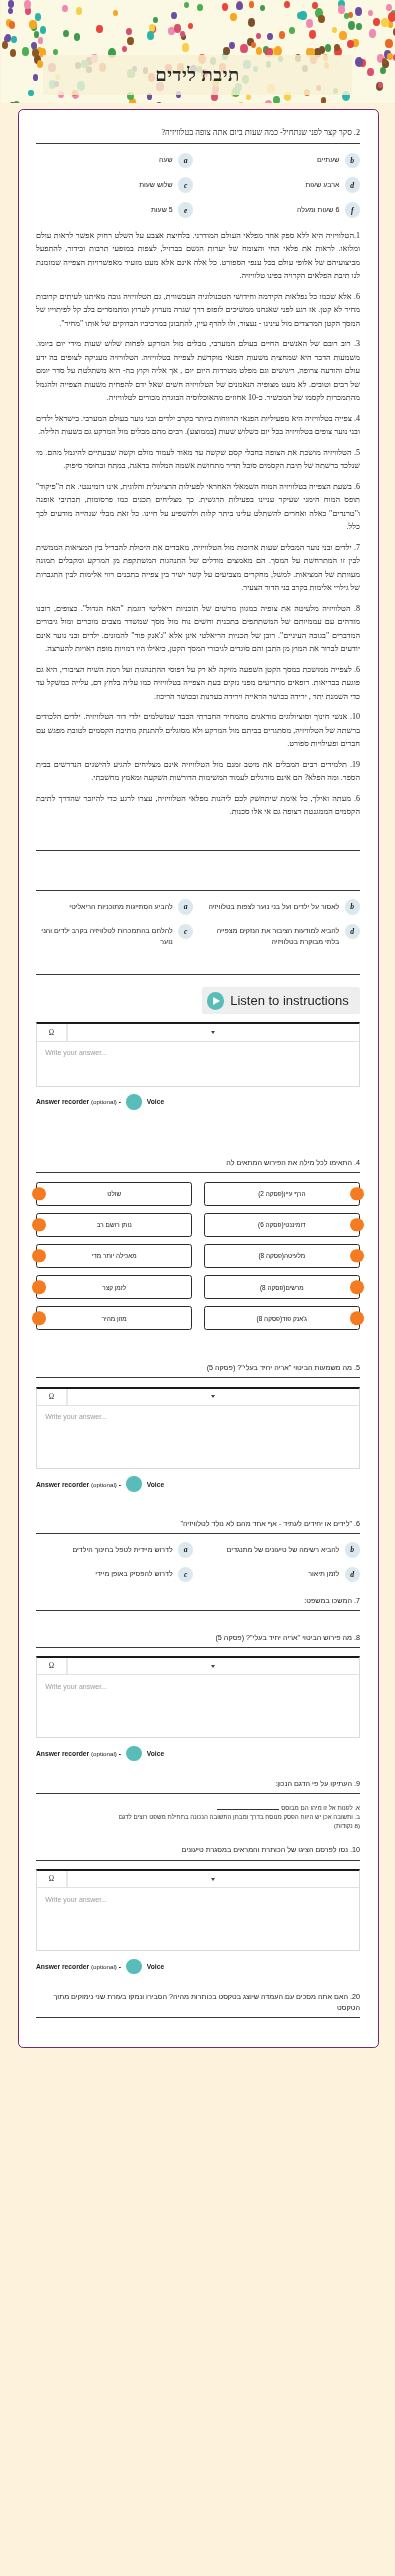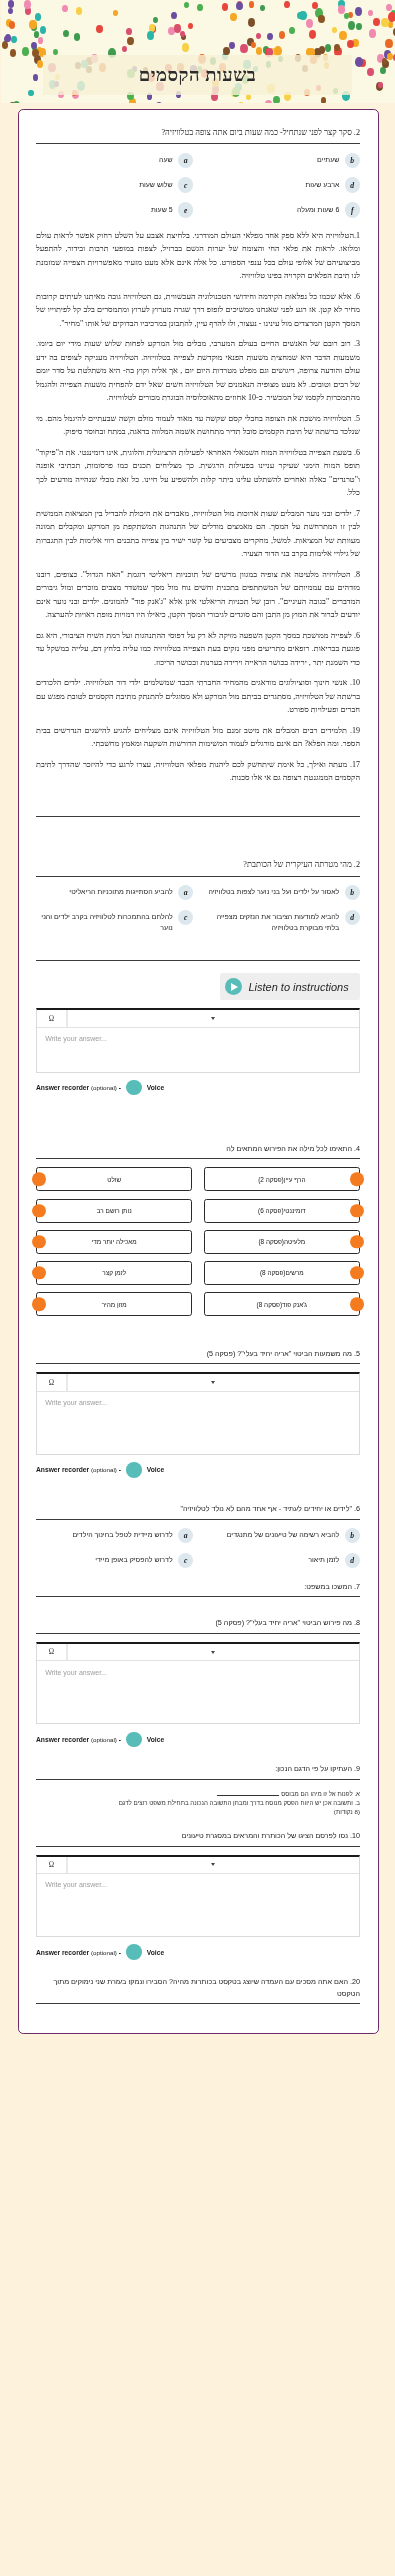--- a/index.html
+++ b/index.html
@@ -143,25 +143,24 @@
     flex: 0 0 auto;
   }
   .play-tri {
     width: 0; height: 0;
     border-top: 4.6px solid transparent;
     border-bottom: 4.6px solid transparent;
     border-left: 7.2px solid #ffffff;
     margin-left: 2.1px;
   }
   .audio-label {
-    font-size: 11px;
+    font-size: 13px;
     color: #262626;
     font-family: "Liberation Sans", sans-serif;
     white-space: nowrap;
-    font-style: italic;
   }
 
   
   .editor {
     border: 0.5px solid #dadada;
     border-top: 2.1px solid #1a1a1a;
     background: #fff;
     margin: 3.1px 0 7.2px 0;
     direction: ltr;
   }
@@ -476,21 +475,21 @@
       <span class="confetti-dot" style="width: 6.9px; height: 8.6px; left: 318px; top: 14.7px; background: rgb(141, 85, 36);"></span>
       <span class="confetti-dot" style="width: 5.7px; height: 7.1px; left: 86px; top: 66px; background: rgb(123, 79, 42);"></span>
       <span class="confetti-dot" style="width: 4.8px; height: 6px; left: 7.8px; top: 8px; background: rgb(107, 78, 160);"></span>
       <span class="confetti-dot" style="width: 7.7px; height: 9.6px; left: 355px; top: 57px; background: rgb(107, 78, 160);"></span>
       <span class="confetti-dot" style="width: 4.8px; height: 6px; left: 251px; top: 42px; background: rgb(233, 106, 36);"></span>
       <span class="confetti-dot" style="width: 6.4px; height: 8px; left: 319px; top: 46px; background: rgb(123, 79, 42);"></span>
       <span class="confetti-dot" style="width: 6px; height: 7.6px; left: 267px; top: 48px; background: rgb(217, 79, 112);"></span>
       <span class="confetti-dot" style="width: 6.3px; height: 8px; left: 279px; top: 31px; background: rgb(233, 106, 36);"></span>
     </div>
   <div class="banner-title-plate">
-    <div class="banner-title">בשעות הקסמים</div>
+    <div class="banner-title">תיבת לידים</div>
   </div>
 </div>
 
 <div class="sheet-wrap">
   <div class="sheet">
 
     <div class="q-block">
       <div class="q-title">2.  סקר קצר לפני שנתחיל-   כמה שעות ביום אתה צופה בטלוויזיה?</div>
       <hr class="q-rule">
       <div class="opt-grid">
@@ -518,36 +517,36 @@
           <span class="opt-bullet">e</span>
           <span class="opt-label">5 שעות</span>
         </div>
       </div>
     </div>
 
     <div class="passage">
       <p>1.הטלוויזיה היא ללא ספק אחד מפלאי העולם המודרני. בלחיצת אצבע על השלט רחוק אפשר לראות עולם ומלואו. לראות את פלאי החי והצומח של יערות הגשם בברזיל, לצפות במופעי תרבות ובידור, להתפעל מביצועיהם של אלופי עולם בכל ענפי הספורט. כל אלה אינם אלא מעט מזעיר מאפשרויות הצפייה שמזמנת לנו תיבת הפלאים הקרויה בפינו טלוויזיה.</p>
       <p>6. אלא שכמו כל נפלאות הקידמה וחידושי הטכנולוגיה העכשווית, גם הטלוויזיה גובה מאיתנו לעיתים קרובות מחיר לא קטן. אז רגע לפני שאנחנו ממשיכים לזפזפ דרך שגרה מערוץ לערוץ ומתמסרים בלב קל לפיתוייו של המסך הקטן המרצדים מול עינינו - נעצור, ולו להרף עיין, להתבונן במרכיביו הבדוקים של אותו "מחיר".</p>
       <p>3. רוב רובם של האנשים החיים בעולם המערבי, מבלים מול המרקע לפחות שלוש שעות מידי יום ביומו. משמעות הדבר היא שמחצית משעות הפנאי מוקדשת לצפייה בטלוויזיה. הטלוויזיה מעניקה לצופים בה ידע עולם והודעה צרופה, ריגושים וגם מפלט מטרדות היום יום , אך אליה וקוץ בה- היא משתלטת על סדר יומם של רבים וטובים. לא מעט מצופיה הנאמנים של הטלוויזיה חשים שאל ידם להפחית משעות הצפייה ולהגמל מהתמכרות לקסמו של המכשיר. כ-10 אחוזים מהאוכלוסיה הבוגרת מכורים לטלוויזיה.</p>
+      <p>4. צפייה בטלוויזיה היא מפעיליות הפנאי הרווחות ביותר בקרב ילדים ובני נוער בעולם המערבי. בישראל ילדים ובני נוער צופים בטלוויזיה בכל יום כשלוש שעות (בממוצע). רבים מהם מבלים מול המרקע גם בשעות הלילה.</p>
       <p>5. הטלוויזיה מושכת את הצופה בחבלי קסם שקשה עד מאוד לעמוד מולם וקשה שבעתיים להיגמל מהם. מי שנלכד ברשתה של תיבת הקסמים סובל תדיר מתחושת אשמה המלווה בדאגה, במתח ובחוסר סיפוק.</p>
       <p>6. בשעת הצפייה בטלוויזיה המוח השמאלי האחראי לפעילות הרציונלית והלוגית, אינו דומיננטי. את ה"פיקוד" תופס המוח הימני שעיקר עניינו בפעילות הרגשית. כך מצליחים תכנים כמו פרסומות, תכתיבי אופנה ו"טרנדים" כאלה ואחרים להשתלט עלינו ביתר קלות ולהשפיע על חיינו. כל זאת מבלי שנהייה מודעים לכך כלל.</p>
       <p>7. ילדים ובני נוער המבלים שעות ארוכות מול הטלוויזיה, מאבדים את היכולת להבדיל בין המציאות הממשית לבין זו המתרחשת על המסך. הם מאמצים מודלים של התנהגות המשתקפת מן המרקע ומקבלים תמונה מעוותת של המציאות. למשל, מחקרים מצביעים על קשר ישיר בין צפייה בתכנים רווי אלימות לבין התגברות של גילויי אלימות בקרב בני הדור הצעיר.</p>
       <p>8. הטלוויזיה מלעיטה את צופיה במגוון מרשים של תוכניות ריאליטי דוגמת "האח הגדול". כצופים, רובנו מזדהים עם עממיותם של המשתתפים בתכנית וחשים נוח מול מסך שמשדר מצבים מוכרים ומול גיבורים המדברים "בגובה העיניים". רובן של תכניות הריאלטי אינן אלא "ג'אנק פוד" להמונים. ילדים ובני נוער אינם יודעים לברור את המוץ מן התבן והם סוגדים לגיבורי המסך הקטן, כיאילו היו דמויות מופת ראויות להערצה.</p>
       <p>6. לצפייה ממושכת במסך הקטן השפעה מזיקה לא רק על דפוסי ההתנהגות ועל רמת השיח הציבורי, היא גם פוגעת בבריאות. רופאים מתריעים מפני נזקים בעת הצפייה בטלוויזיה כמו עליה בלחץ דם, עלייה במשקל עד כדי השמנת יתר , ירידה בכושר הראייה וירידה בערנות ובכושר הריכוז.</p>
       <p>10. אנשי חינוך וסוציולוגים מודאגים מהמחיר החברתי הכבד שמשלמים ילדי דור הטלוויזיה. ילדים הלכודים ברשתה של הטלוויזיה, מסתגרים בביתם מול המרקע ולא מסוגלים להתנתק מתיבת הקסמים לטובת מפגש עם חברים ופעילויות ספורט.</p>
       <p>19. תלמידים רבים המבלים את מיטב זמנם מול הטלוויזיה אינם מצליחים להגיע להישגים הנדרשים בבית הספר. ומה הפלא? הם אינם מורגלים לעמוד המשימות הדורשות השקעה ומאמץ מחשבתי.</p>
-      <p>17. מעתה ואילך, כל אימת שיתחשק לכם ליהנות מפלאי הטלוויזיה, עצרו לרגע כדי להיזכר שהדרך לתיבת הקסמים הממגנטת רצופה גם אי אלו סכנות.</p>
+      <p>6. מעתה ואילך, כל אימת שיתחשק לכם ליהנות מפלאי הטלוויזיה, עצרו לרגע כדי להיזכר שהדרך לתיבת הקסמים הממגנטת רצופה גם אי אלו סכנות.</p>
     </div>
 
     <div class="spacer-md"></div>
     <hr class="q-rule">
     <div class="spacer-lg"></div>
 
     <div class="q-block">
-      <div class="q-title">2. מהי מטרתה העיקרית של הכותבת?</div>
       <hr class="q-rule">
       <div class="opt-grid">
         <div class="opt">
           <span class="opt-bullet">b</span>
           <span class="opt-label">לאסור על ילדים ועל בני נוער לצפות בטלוויזיה</span>
         </div>
         <div class="opt">
           <span class="opt-bullet">a</span>
           <span class="opt-label">להביע הסתייגות מתוכניות הריאליטי</span>
         </div>

